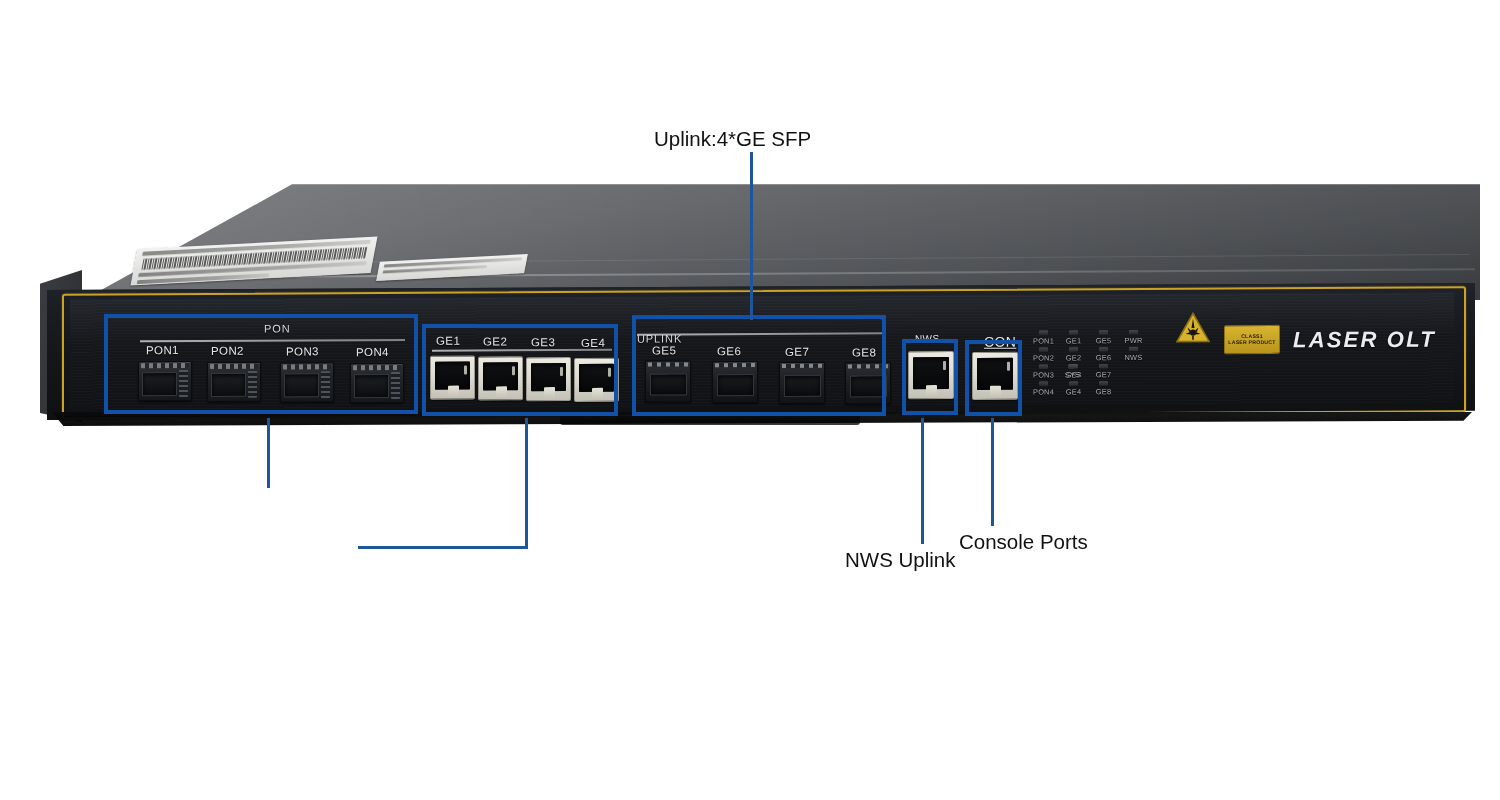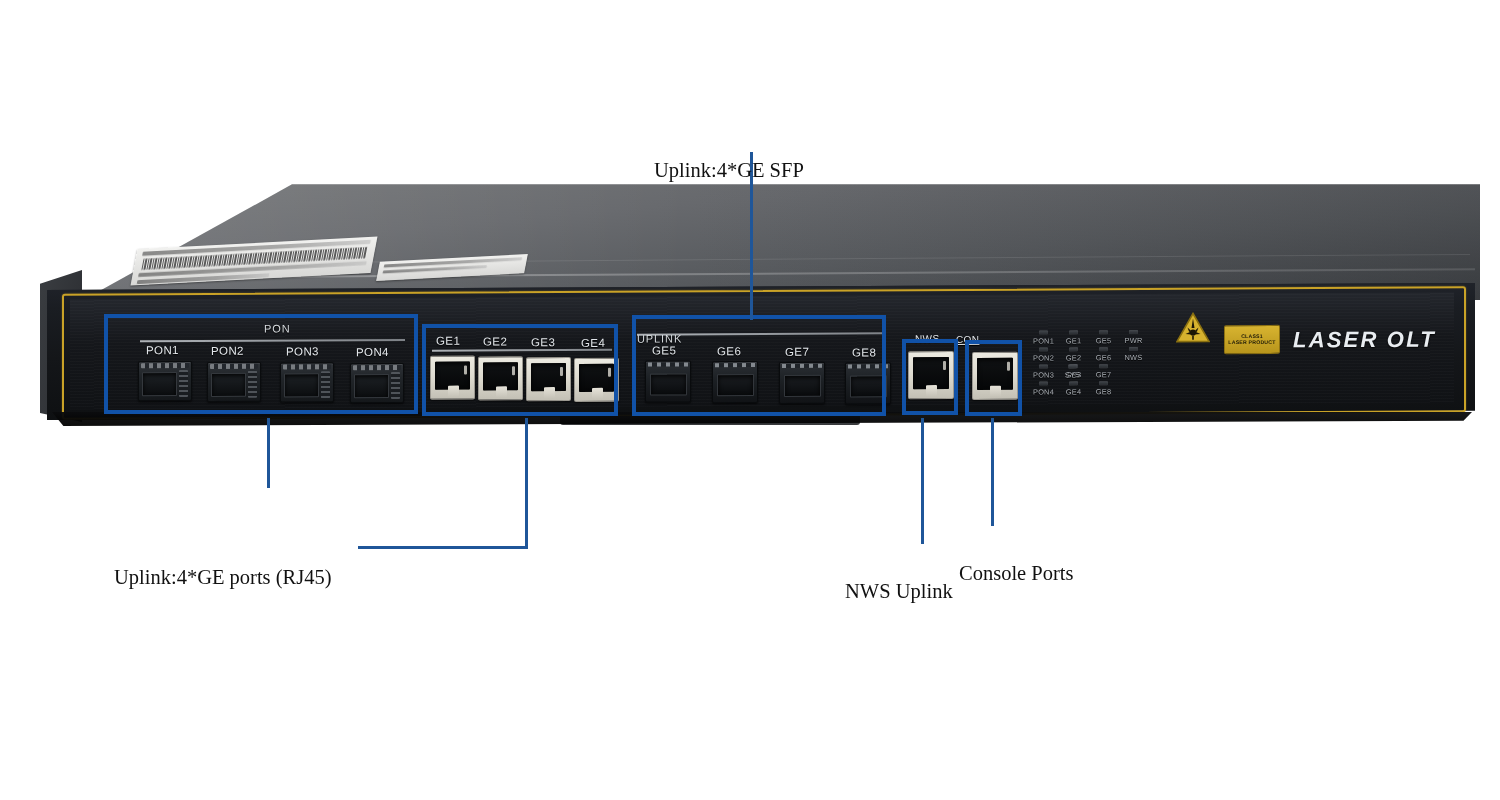--- a/index.html
+++ b/index.html
@@ -239,23 +239,22 @@
     position:absolute;
     border:4px solid #1152a8;
     box-sizing:border-box;
     background:transparent;
   }
   .anno-line{position:absolute;background:#1f5699;}
   .anno-text{
     position:absolute;
     color:#111;
     font-size:20.5px;
-    font-family:Liberation Serif, serif;
+    font-family:Liberation Sans, sans-serif;
     white-space:nowrap;
-    margin-top:32px;
   }
 </style>
 </head>
 <body>
 
 <div id="stage">
 
   <div class="dev-top"></div>
   <div class="dev-top-sheen"></div>
   <div class="dev-top-seam2"></div>
@@ -364,21 +363,21 @@
       <div class="slot"></div>
     </div>
     <div class="sfp-sm" style="left:845px;top:367px;">
       <div class="teeth"></div>
       <div class="slot"></div>
     </div>
   </div>
 
   <div class="grp">
     <div class="port-label" style="left:915px;top:338px;font-size:10px;">NWS</div>
-    <div class="port-label" style="left:956px;top:339px;font-size:10px;text-decoration:underline;">CON</div>
+    <div class="port-label" style="left:984px;top:339px;font-size:14px;text-decoration:underline;">CON</div>
 
     <div class="rj45" style="left:908px;top:356px;width:44px;height:46px;">
       <div class="mouth"></div>
       <div class="pinlight"></div>
       <div class="key"></div>
     </div>
     <div class="rj45" style="left:972px;top:357px;width:44px;height:46px;">
       <div class="mouth"></div>
       <div class="pinlight"></div>
       <div class="key"></div>
@@ -479,17 +478,16 @@
   <div class="anno-line" style="left:267px;top:418px;width:3px;height:70px;"></div>
 
   <div class="anno-line" style="left:525px;top:418px;width:3px;height:130px;"></div>
   <div class="anno-line" style="left:358px;top:546px;width:170px;height:3px;"></div>
 
   <div class="anno-line" style="left:921px;top:418px;width:3px;height:126px;"></div>
 
   <div class="anno-line" style="left:991px;top:418px;width:3px;height:108px;"></div>
 
   <div class="anno-text" style="left:654px;top:127px;">Uplink:4*GE SFP</div>
-  <div class="anno-text" style="left:114px;top:534px;">Uplink:4*GE ports (RJ45)</div>
   <div class="anno-text" style="left:845px;top:548px;">NWS Uplink</div>
   <div class="anno-text" style="left:959px;top:530px;">Console Ports</div>
 
 </div>
 
 </body></html>

